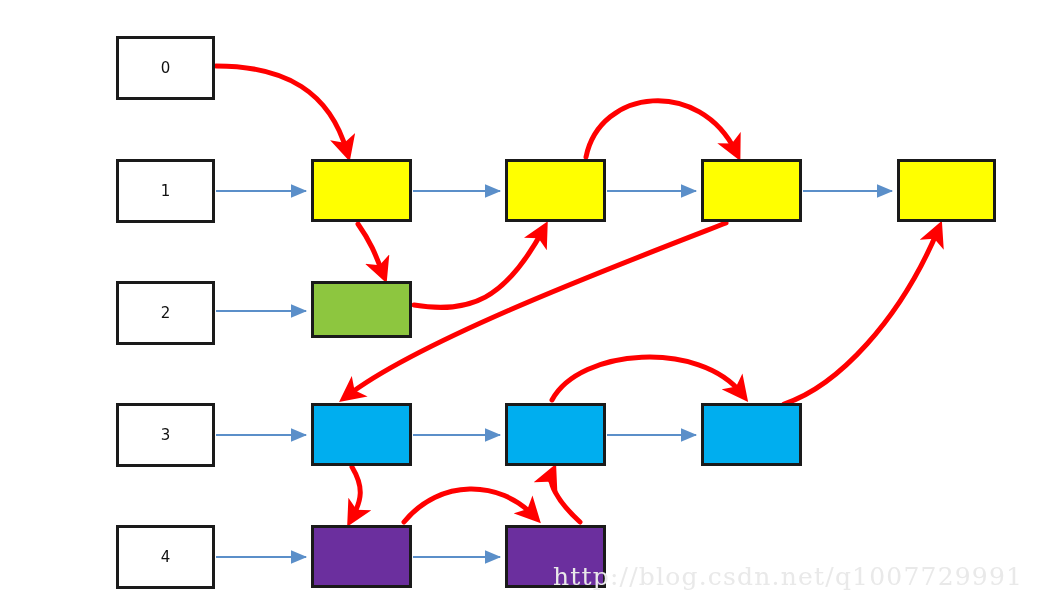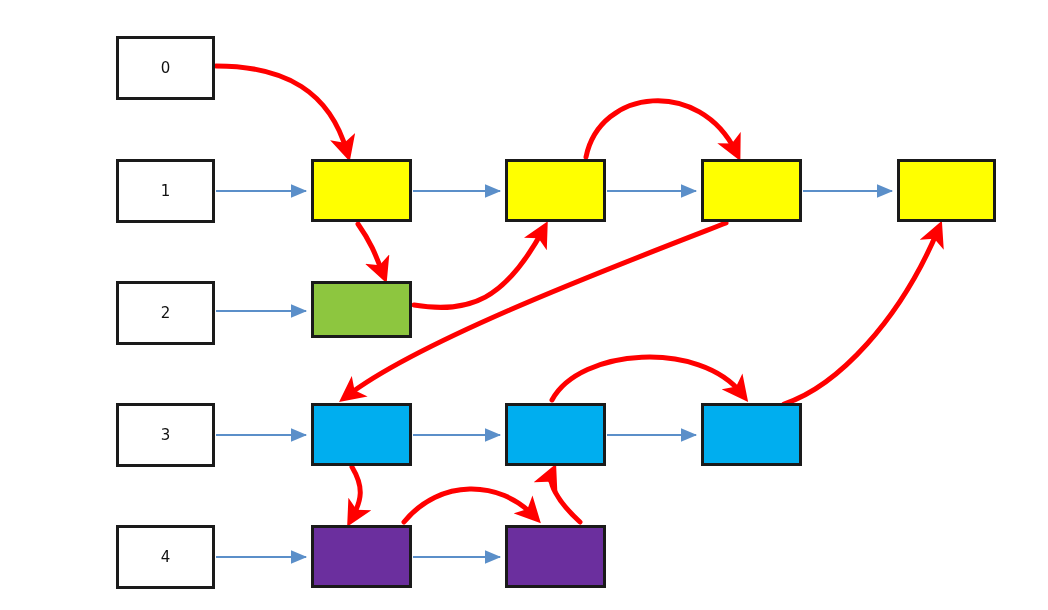--- a/index.html
+++ b/index.html
@@ -119,13 +119,14 @@
         <span></span>
       </div>
       <div class="node purple" style="left: 311px; top: 525px; width: 101px; height: 63px;">
         <span></span>
       </div>
       <div class="node purple" style="left: 505px; top: 525px; width: 101px; height: 63px;">
         <span></span>
       </div>
     </div>
 
+  <div class="watermark">http://blog.csdn.net/q1007729991</div>
 </div>
 
 </body></html>

